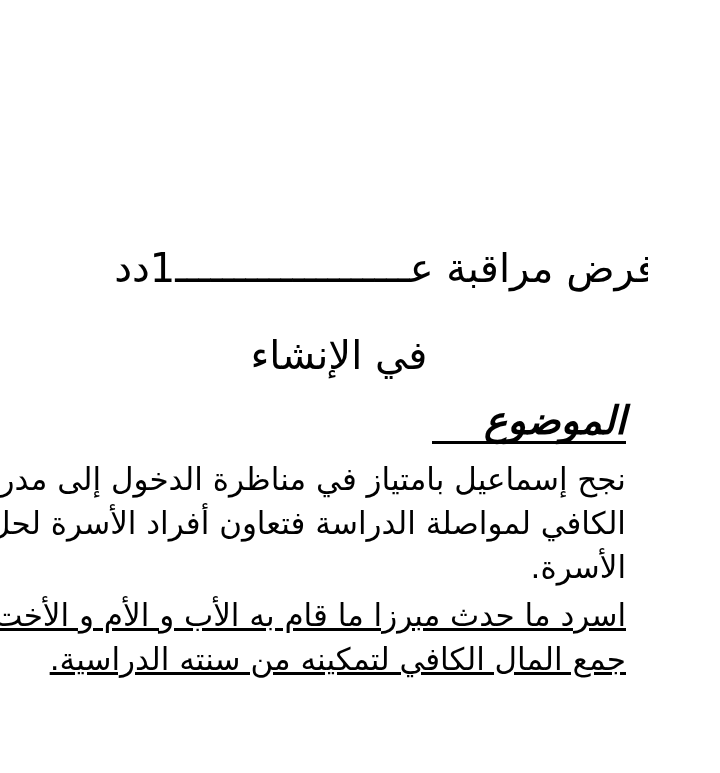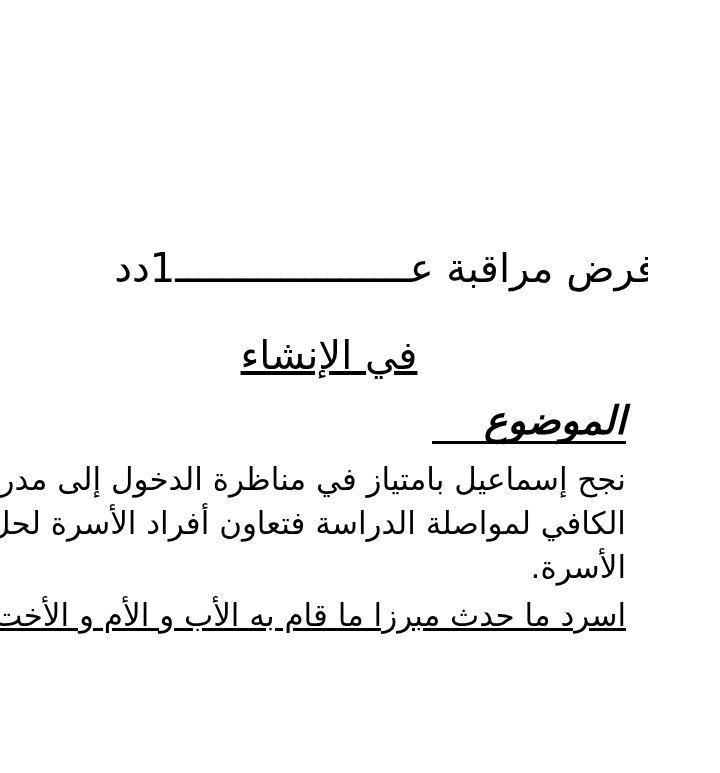--- a/index.html
+++ b/index.html
@@ -24,21 +24,21 @@
     background: #ffffff;
   }
   .title-line {
     font-size: 40px;
     line-height: 50px;
     text-align: center;
     white-space: nowrap;
     position: relative;
   }
   .title-line-1 { left: 58px; }
-  .title-line-2 { margin-top: 37px; left: 2px; text-decoration: underline; }
+  .title-line-2 { margin-top: 37px; left: 12px; }
   .heading-wrap {
     margin-top: 23px;
     text-align: right;
   }
   .section-heading {
     display: inline-block;
     font-size: 39px;
     line-height: 36px;
     font-weight: bold;
     font-style: italic;
@@ -70,15 +70,16 @@
   </div>
 
   <div class="para para-1">
     <div class="line">نجح إسماعيل بامتياز في مناظرة الدخول إلى مدرسة ترشيح</div>
     <div class="line">الكافي لمواصلة الدراسة فتعاون أفراد الأسرة لحل مشكلته</div>
     <div class="line">الأسرة.</div>
   </div>
 
   <div class="para para-2">
     <div class="line">اسرد ما حدث مبرزا ما قام به الأب و الأم و الأخت من</div>
+    <div class="line">جمع المال الكافي لتمكينه من سنته الدراسية.</div>
   </div>
 
 </div>
 
 </body></html>

